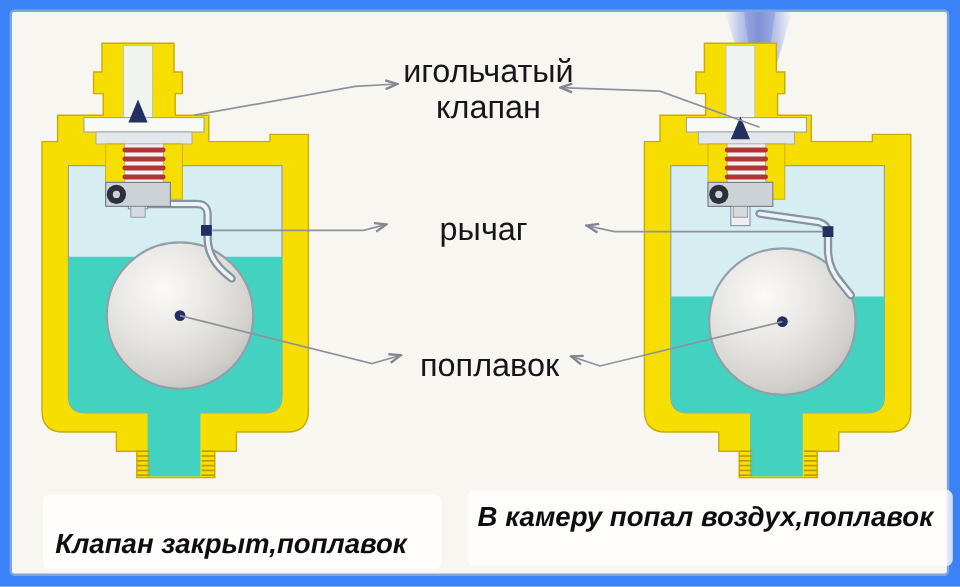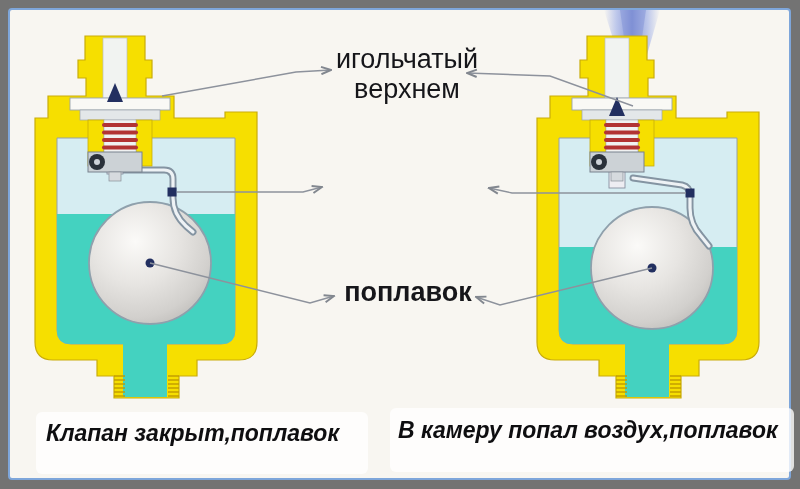--- a/index.html
+++ b/index.html
@@ -1,19 +1,19 @@
 <!DOCTYPE html>
 <html><head>
 <meta charset="utf-8">
 <style>
   html,body{margin:0;padding:0;}
   #stage{
     position:relative;
     width:800px;height:489px;
-    background:#737373;
+    background:#3b82f6;
     overflow:hidden;
     font-family:"Liberation Sans",sans-serif;
   }
   #frame{
     position:absolute;
     left:8px;top:8px;right:9px;bottom:9px;
     border:2px solid #7ea6da;
     border-radius:4px;
     background:#f8f6f1;
   }
@@ -179,23 +179,24 @@
       <polyline points="686,193 512,193 489,188" fill="none" stroke="#8d929c" stroke-width="1.4" marker-end="url(#arr)"></polyline>
       <polyline points="150,263 310,303 334,296" fill="none" stroke="#8d929c" stroke-width="1.4" marker-end="url(#arr)"></polyline>
       <polyline points="652,268 500,305 476,297" fill="none" stroke="#8d929c" stroke-width="1.4" marker-end="url(#arr)"></polyline>
     </svg>
 
   <div class="caption-bg" style="left:36px;top:412px;width:332px;height:62px;"></div>
   <div class="caption-bg" style="left:390px;top:408px;width:404px;height:64px;"></div>
 
   <div class="label" style="left:407px;top:44px;">
     <div>игольчатый</div>
-    <div>верхнем</div>
+    <div>клапан</div>
   </div>
-  <div class="label" style="left:408px;top:277px;font-weight:bold;">поплавок</div>
-
-  <div class="caption" style="left:46px;top:420px;">
+  <div class="label" style="left:403px;top:176px;">рычаг</div>
+  <div class="label" style="left:408px;top:289px;">поплавок</div>
+
+  <div class="caption" style="left:46px;top:440px;">
     <div>Клапан закрыт,поплавок</div>
   </div>
   <div class="caption" style="left:398px;top:417px;font-style:italic;">
     <div>В камеру попал воздух,поплавок</div>
   </div>
 </div>
 
 </body></html>

